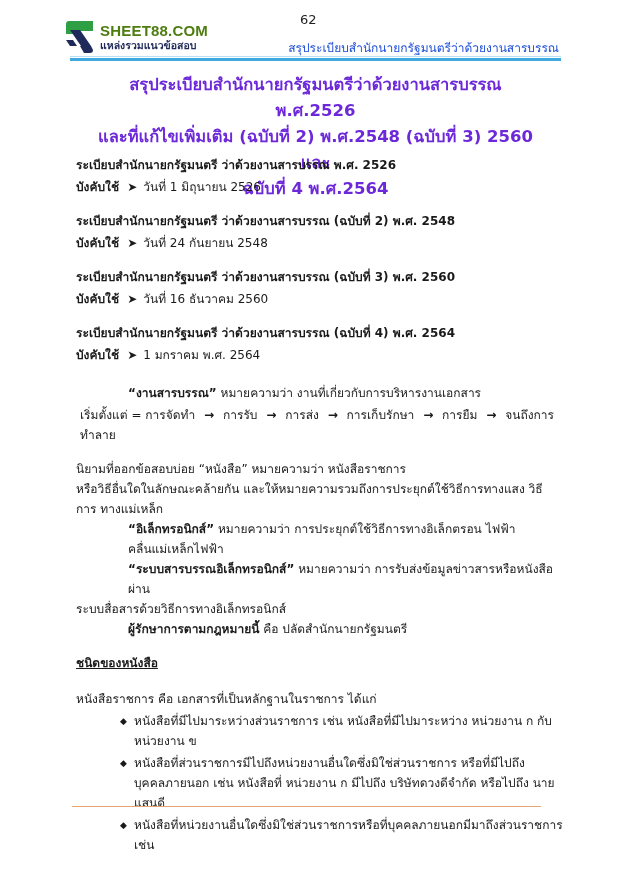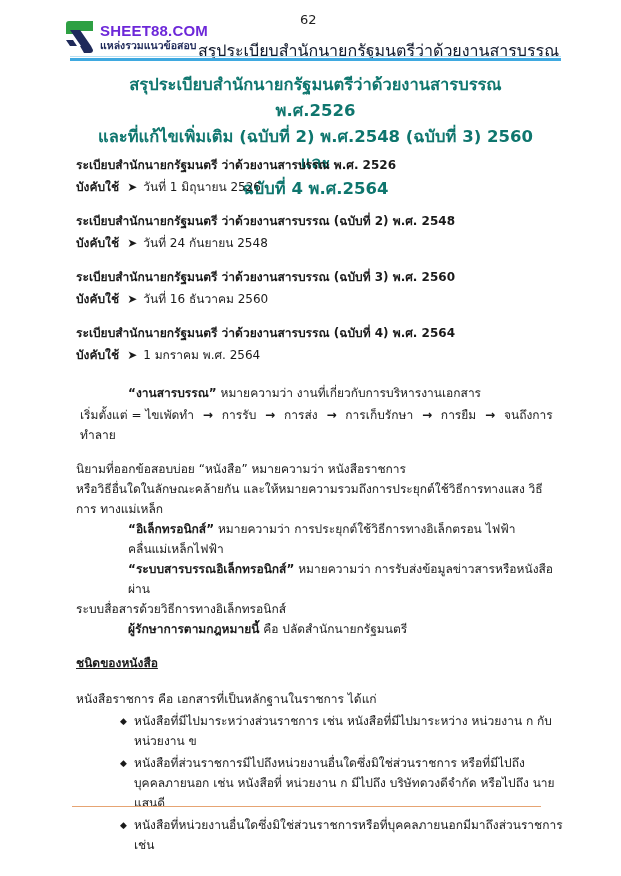--- a/index.html
+++ b/index.html
@@ -8,35 +8,35 @@
     font-family: "DejaVu Sans", "Liberation Sans", sans-serif;
     color: #1a1a1a;
   }
   .page-number {
     position: absolute; left: 300px; top: 12px; font-size: 13px; color: #222;
   }
   .logo { position: absolute; left: 64px; top: 20px; display: flex; align-items: center; }
   .logo-mark { width: 32px; height: 34px; position: relative; }
   .logo-mark svg { display: block; }
   .logo-text { margin-left: 4px; line-height: 1; }
-  .logo-title { font-family: "Liberation Sans", sans-serif; font-weight: bold; font-size: 15px; color: #6d28d9; letter-spacing: 0.2px; }
+  .logo-title { font-family: "Liberation Sans", sans-serif; font-weight: bold; font-size: 15px; color: #4d7c0f; letter-spacing: 0.2px; }
   .logo-sub { font-family: "Liberation Sans", sans-serif; font-weight: bold; font-size: 10.5px; color: #1f2a5a; margin-top: 2px; }
   .header-title {
-    position: absolute; right: 62px; top: 38px; font-size: 16px; color: #0f172a;
+    position: absolute; right: 62px; top: 38px; font-size: 12px; color: #1d4ed8;
   }
   .header-line {
     position: absolute; left: 70px; right: 60px; top: 58px; height: 3px;
     background: #3fa9e0;
   }
   .header-line-thin {
     position: absolute; left: 70px; right: 60px; top: 56px; height: 1px; background: #b8e0f4;
   }
   .doc-title {
     position: absolute; left: 90px; right: 80px; top: 72px; text-align: center;
-    font-weight: bold; font-size: 16.5px; line-height: 26px; color: #0f766e;
+    font-weight: bold; font-size: 16.5px; line-height: 26px; color: #6d28d9;
   }
   .content { position: absolute; left: 76px; right: 58px; top: 155px; font-size: 12px; line-height: 20px; }
   .reg-title { font-weight: bold; font-size: 12px; margin: 0; }
   .reg-effective { margin: 2px 0 14px 0; display: flex; align-items: center; }
   .reg-effective .label { font-weight: bold; }
   .arrow-head { display: inline-block; margin: 0 6px 0 8px; font-size: 12px; }
   .def { margin: 0; }
   .indent { padding-left: 52px; }
   .flow { padding-left: 4px; margin: 2px 0 14px 0; font-size: 12px; }
   .flow .sep { font-weight: bold; margin: 0 5px; }
@@ -115,21 +115,21 @@
       <span class="arrow-head">➤</span>
       <span>1 มกราคม พ.ศ. 2564</span>
     </div>
   </div>
 
   <p class="def indent">
     <b class="term">“งานสารบรรณ”</b><span> หมายความว่า งานที่เกี่ยวกับการบริหารงานเอกสาร</span>
   </p>
   <div class="flow">
     <span>เริ่มตั้งแต่ = </span>
-    <span>ไขเพัดทำ</span>
+    <span>การจัดทำ</span>
     <span class="sep">→</span>
     <span>การรับ</span>
     <span class="sep">→</span>
     <span>การส่ง</span>
     <span class="sep">→</span>
     <span>การเก็บรักษา</span>
     <span class="sep">→</span>
     <span>การยืม</span>
     <span class="sep">→</span>
     <span>จนถึงการทำลาย</span>

